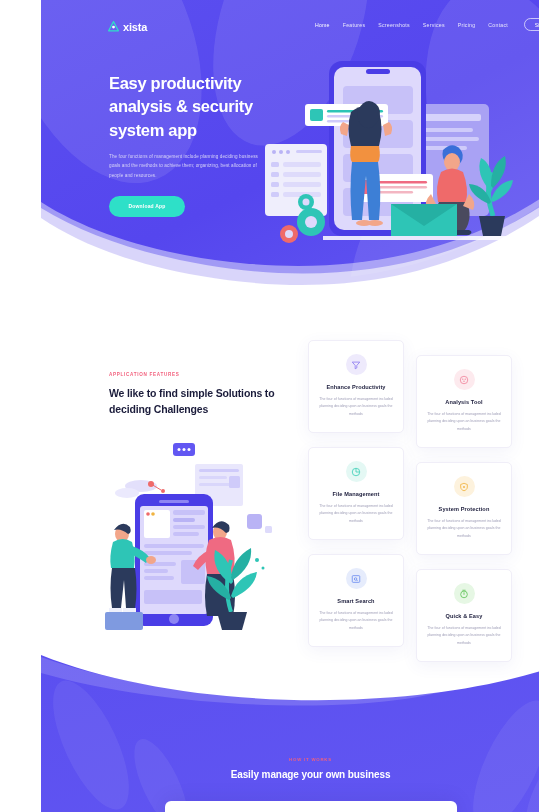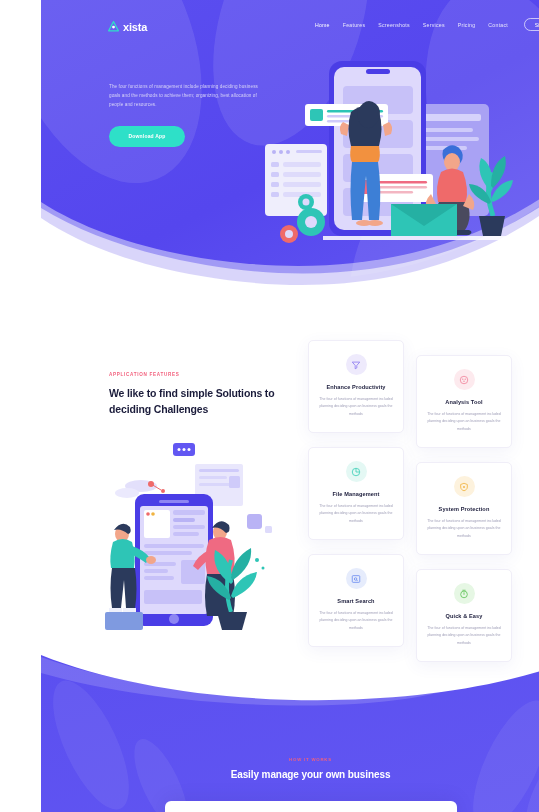--- a/index.html
+++ b/index.html
@@ -176,20 +176,25 @@
           <a href="#">Screenshots</a>
           <a href="#">Services</a>
           <a href="#">Pricing</a>
           <a href="#">Contact</a>
         </div>
 
         <button class="signup-btn">Sign up</button>
       </nav>
 
       <div class="hero-copy">
+        <h1 class="hero-title">
+          <span>Easy productivity</span><br>
+          <span>analysis &amp; security</span><br>
+          <span>system app</span>
+        </h1>
         <p class="hero-desc">The four functions of management include planning deciding business goals and the methods to achieve them; organizing, best allocation of people and resources.</p>
         <button class="download-btn">Download App</button>
       </div>
 
       <svg class="hero-art" viewBox="0 0 272 205">
 
         <rect x="152" y="52" width="74" height="112" rx="5" fill="#a9a2f4"></rect>
         <rect x="160" y="62" width="58" height="7" rx="2" fill="#d6d2fb"></rect>
         <rect x="160" y="76" width="50" height="4" rx="2" fill="#cfcbfa"></rect>
         <rect x="160" y="85" width="56" height="4" rx="2" fill="#cfcbfa"></rect>

